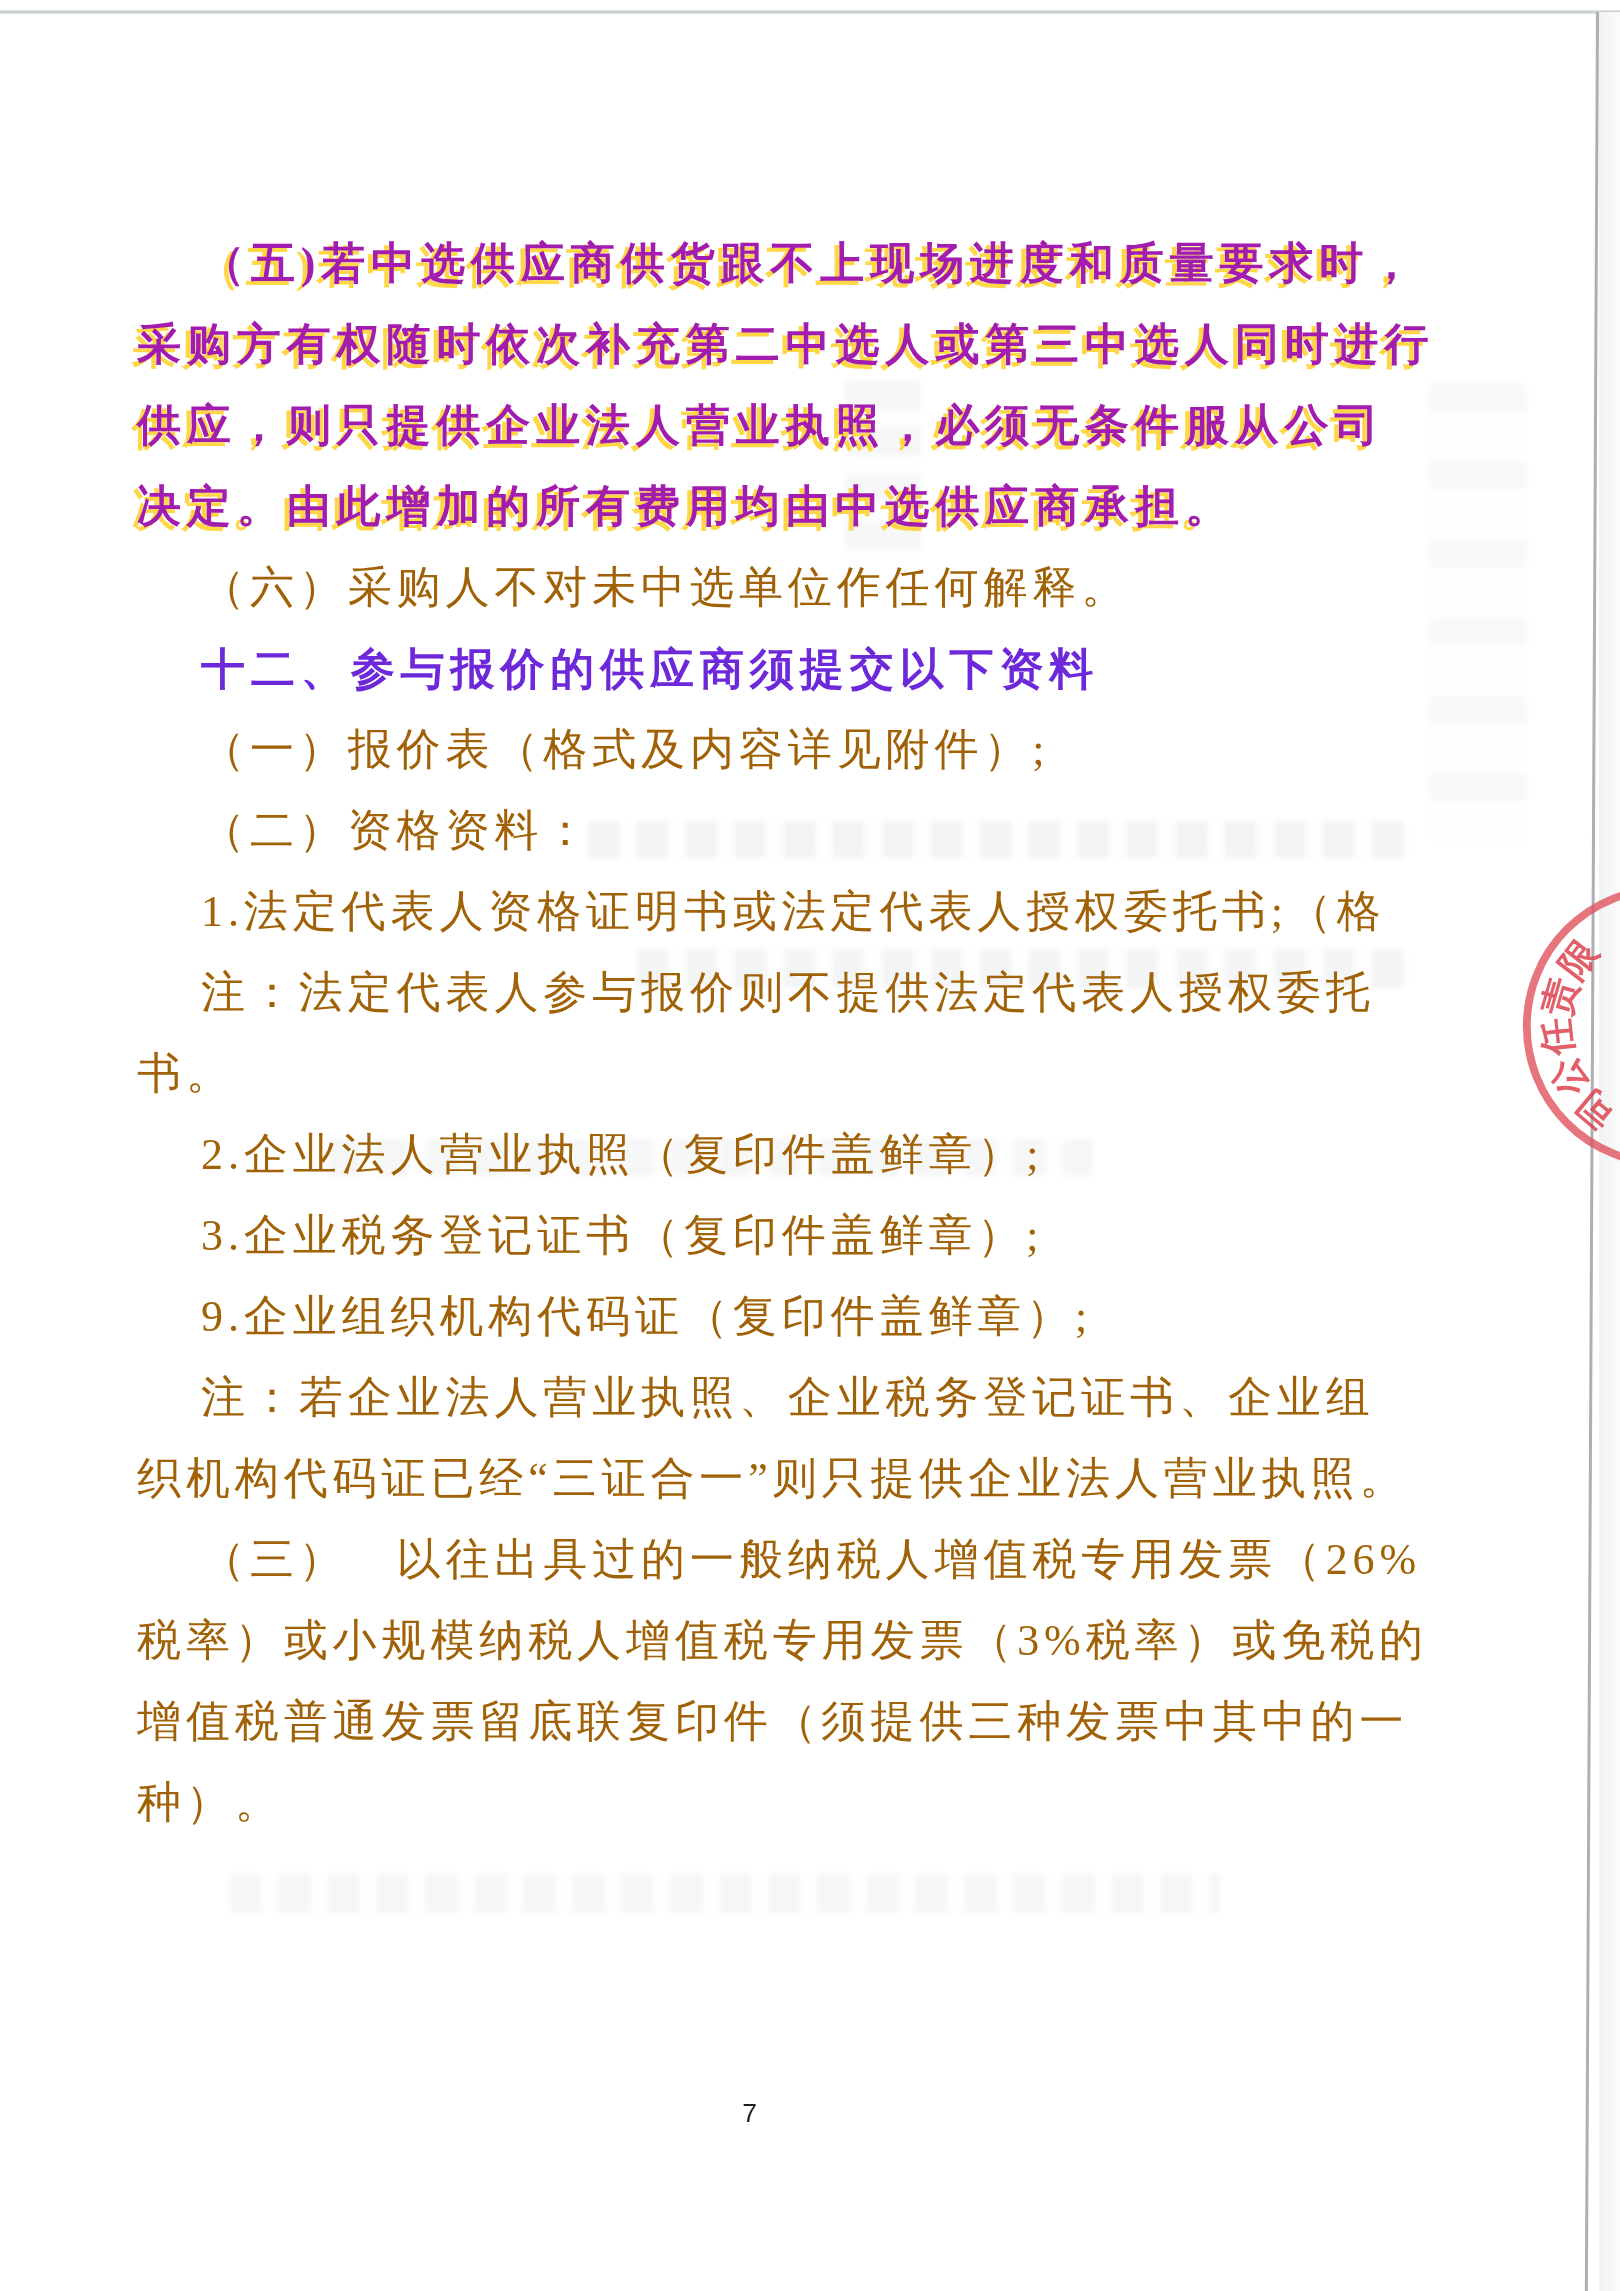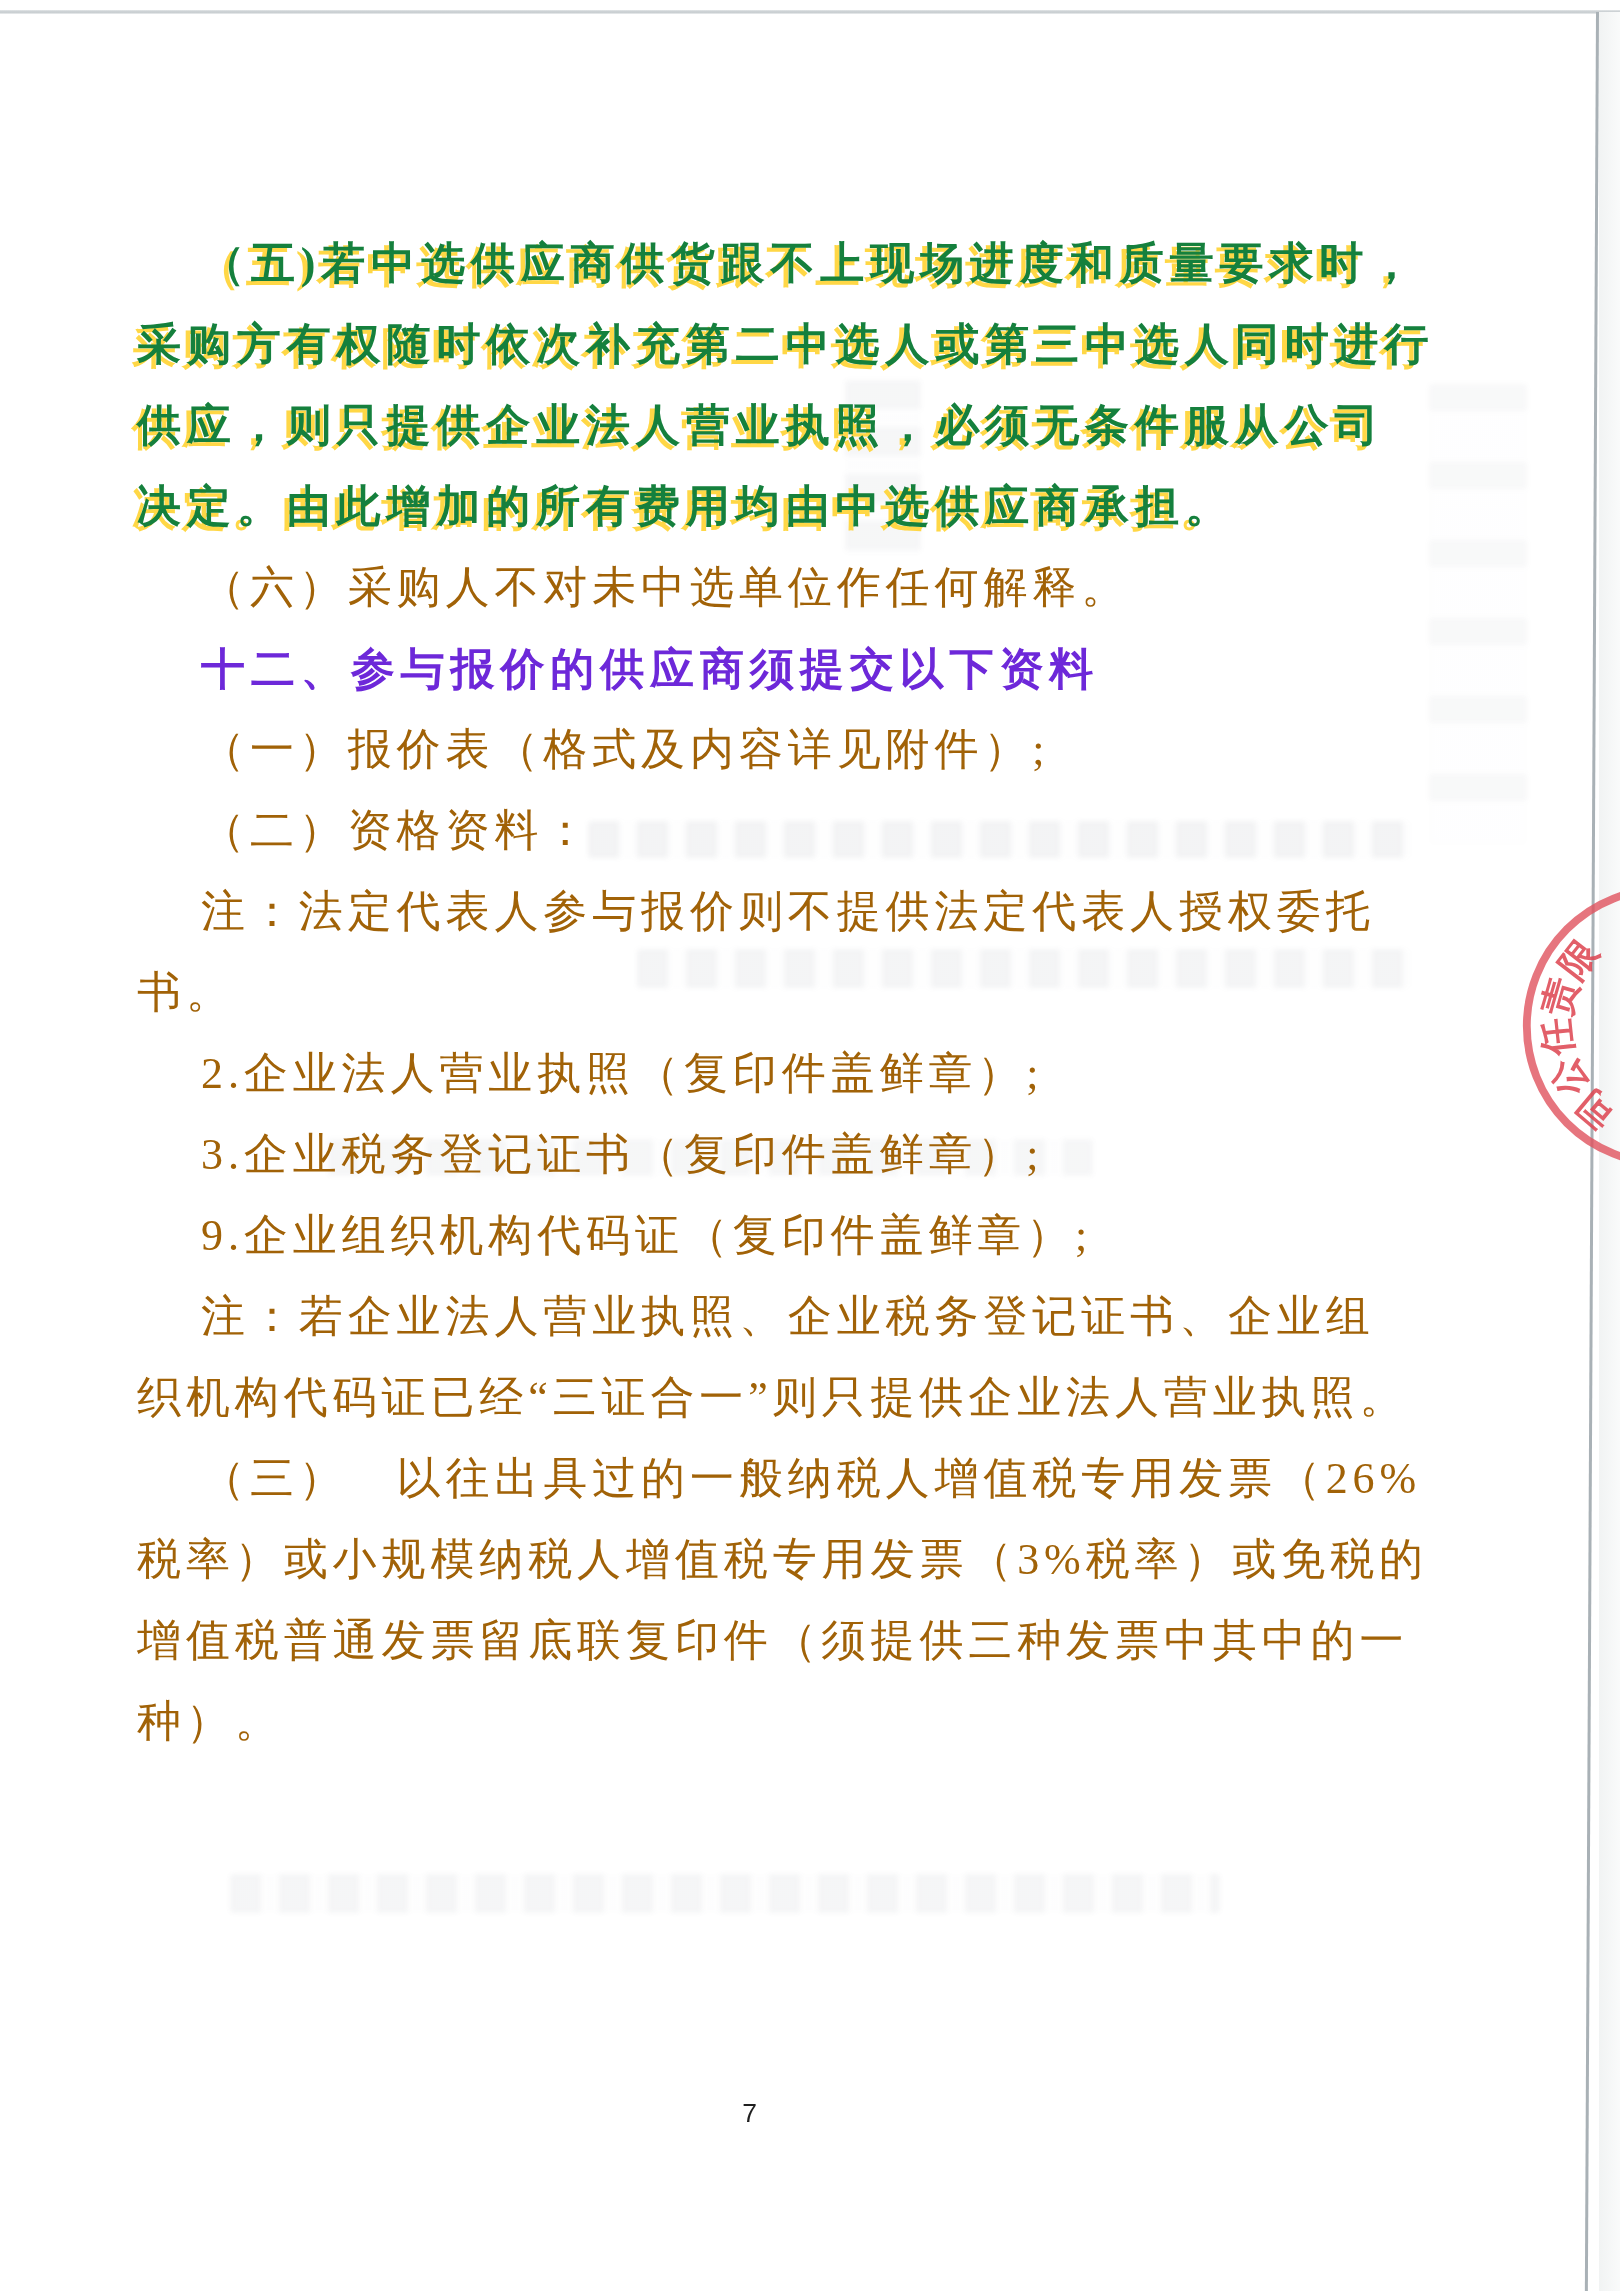--- a/index.html
+++ b/index.html
@@ -31,21 +31,21 @@
   }
   .line{
     font-size:44px;
     line-height:81px;
     letter-spacing:4.9px;
     color:#a16207;
     white-space:nowrap;
   }
   .indent{text-indent:64px;}
   .red{
-    color:#15803d;
+    color:#a21caf;
     font-weight:bold;
     letter-spacing:5.9px;
     text-shadow:-4.9px 3.9px 0 rgba(255,213,60,0.95);
   }
   .bold-heading{
     font-family:"Liberation Sans","DejaVu Sans",sans-serif;
     font-weight:700;
     color:#6d28d9;
     letter-spacing:5.9px;
   }
@@ -100,20 +100,21 @@
 <div class="textblock">
   <div class="line red indent">（五)若中选供应商供货跟不上现场进度和质量要求时，</div>
   <div class="line red">采购方有权随时依次补充第二中选人或第三中选人同时进行</div>
   <div class="line red">供应，则只提供企业法人营业执照，必须无条件服从公司</div>
   <div class="line red">决定。由此增加的所有费用均由中选供应商承担。</div>
 
   <div class="line indent">（六）采购人不对未中选单位作任何解释。</div>
   <div class="line indent bold-heading">十二、参与报价的供应商须提交以下资料</div>
   <div class="line indent">（一）报价表（格式及内容详见附件）;</div>
   <div class="line indent">（二）资格资料：</div>
+  <div class="line indent">1.法定代表人资格证明书或法定代表人授权委托书;（格</div>
   <div class="line indent">注：法定代表人参与报价则不提供法定代表人授权委托</div>
   <div class="line">书。</div>
   <div class="line indent">2.企业法人营业执照（复印件盖鲜章）;</div>
   <div class="line indent">3.企业税务登记证书（复印件盖鲜章）;</div>
   <div class="line indent">9.企业组织机构代码证（复印件盖鲜章）;</div>
   <div class="line indent">注：若企业法人营业执照、企业税务登记证书、企业组</div>
   <div class="line">织机构代码证已经“三证合一”则只提供企业法人营业执照。</div>
   <div class="line indent">（三）　以往出具过的一般纳税人增值税专用发票（26%</div>
   <div class="line">税率）或小规模纳税人增值税专用发票（3%税率）或免税的</div>
   <div class="line">增值税普通发票留底联复印件（须提供三种发票中其中的一</div>

